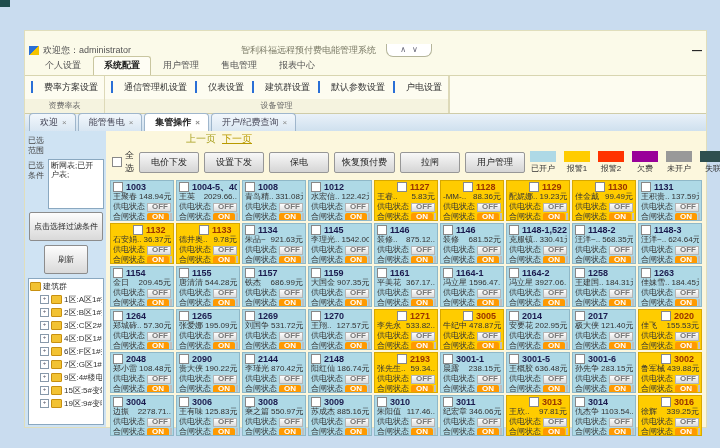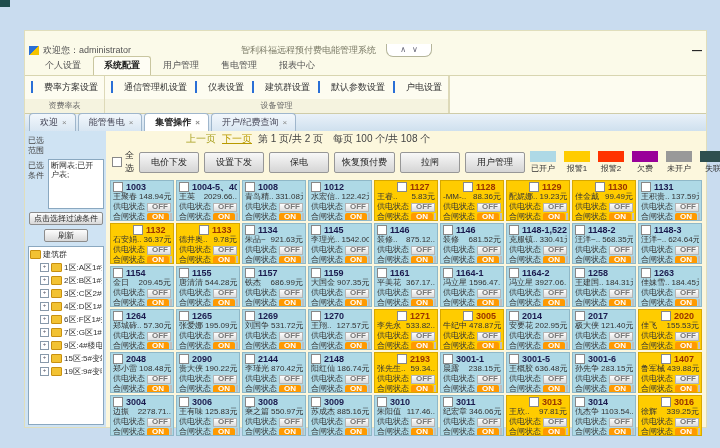--- a/index.html
+++ b/index.html
@@ -33,21 +33,21 @@
   .dtab .x{color:#888;font-size:8px;}
   
   .content{flex:1;display:flex;min-height:0;}
   .sidebar{width:81px;background:#cfe3f3;flex:0 0 auto;padding:3px 2px 2px 3px;box-sizing:border-box;display:flex;flex-direction:column;font-size:8px;color:#333;}
   .sb-row{display:flex;margin-bottom:3px;}
   .sb-cap{width:20px;flex:0 0 auto;padding-top:2px;line-height:10px;color:#444;}
   .sb-box{flex:1;background:#fff;border:1px solid #8aa8c0;padding:1px 2px;line-height:9px;position:relative;overflow:hidden;}
   .sb-box .sc{position:absolute;right:0;top:0;bottom:0;width:7px;background:#e8eef5;color:#678;font-size:5px;display:flex;flex-direction:column;justify-content:space-between;align-items:center;line-height:5px;padding:1px 0;}
   .box1{height:36px;}
   .box2{height:46px;}
-  .sb-btn{background:linear-gradient(#fdfdfd,#d9d9d9);border:1px solid #8c8c8c;border-radius:2px;font-size:8px;color:#222;text-align:center;padding:0 0;margin:0 1px 4px;}
+  .sb-btn{background:linear-gradient(#fdfdfd,#d9d9d9);border:1px solid #8c8c8c;border-radius:2px;font-size:8px;color:#222;text-align:center;padding:8px 0;margin:0 1px 4px;}
   .sb-btn.small{width:42px;margin:0 auto 4px;}
   .tree{flex:1;background:#fff;border:1px solid #8aa8c0;overflow:hidden;padding:2px 1px;}
   .tree-row{display:flex;align-items:center;gap:2px;white-space:nowrap;overflow:hidden;margin-bottom:2px;}
   .tree-row .pad{width:8px;flex:0 0 auto;}
   .expander{width:7px;height:7px;border:1px solid #8899aa;background:#fff;color:#556;font-size:6px;line-height:5px;text-align:center;flex:0 0 auto;}
   .folder{width:9px;height:7px;background:#f2c233;border:1px solid #c89010;border-radius:1px;flex:0 0 auto;}
   .tree-row .lbl{overflow:hidden;text-overflow:clip;}
   
   .main{flex:1;background:#fcf7dd;display:flex;flex-direction:column;min-width:0;padding:1px 2px;}
   .pager{height:14px;display:flex;align-items:center;gap:6px;font-size:10px;color:#444;padding-left:78px;flex:0 0 auto;}
@@ -236,21 +236,20 @@
         </div>
         </div>
 
     </div>
 
     <div class="main">
 
       <div class="pager">
         <span class="pglink">上一页</span>
         <span class="pglink next">下一页</span>
-        <span>第 1 页/共 2 页　每页 100 个/共 108 个</span>
       </div>
 
       <div class="controls">
         <span class="selall">
           <span class="cb"></span>
           <span>全选</span>
         </span>
         <span id="toolbar-buttons" style="display:flex;gap:5px;">
             <span class="tbtn">电价下发</span>
             <span class="tbtn">设置下发</span>
@@ -1208,21 +1207,21 @@
             <span>合闸状态</span>
             <span class="onwrap">
               <span class="onpill">ON</span>
               <span class="fill"></span>
             </span>
           </div>
         </div>
           <div class="card yellow">
           <div class="c-head">
             <span class="cb"></span>
-            <span>1407</span>
+            <span>3002</span>
           </div>
           <div class="c-name">
             <span>鲁军械</span>
             <span class="c-amt">439.88元</span>
           </div>
           <div class="c-line">
             <span>供电状态</span>
             <span class="field">OFF</span>
           </div>
           <div class="c-line">

